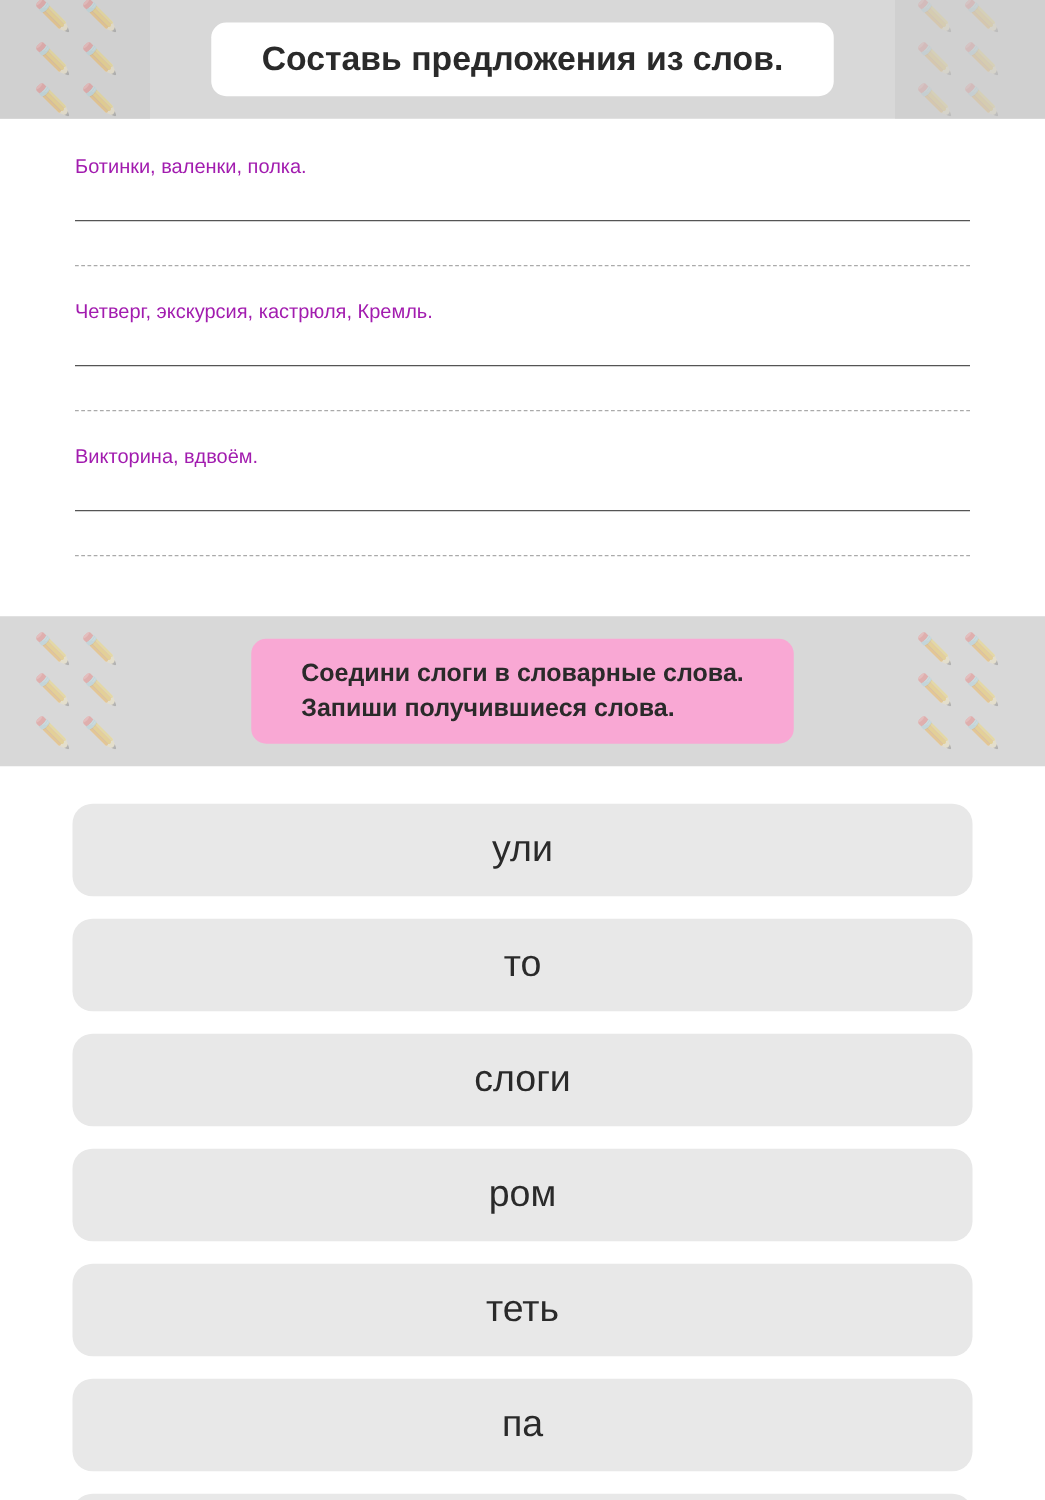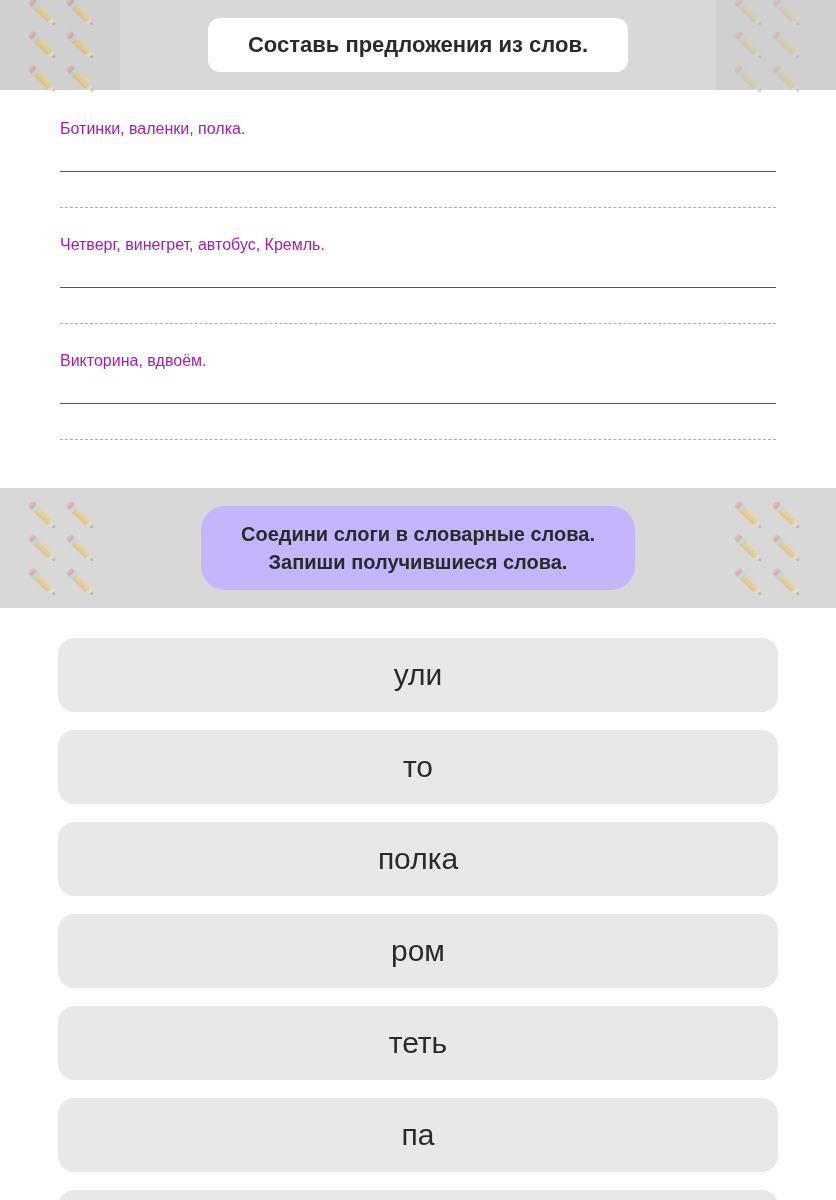--- a/index.html
+++ b/index.html
@@ -67,21 +67,21 @@
       background: #ffffff;
       border-radius: 12px;
       padding: 14px 40px;
       z-index: 1;
       position: relative;
       max-width: 560px;
       text-align: center;
     }
 
     .banner-title {
-      font-size: 22px;
+      font-size: 27px;
       font-weight: bold;
       color: #2a2a2a;
     }
 
     
     .section1 {
       padding: 30px 60px 20px 60px;
     }
 
     .exercise-item {
@@ -113,27 +113,27 @@
       background: #d8d8d8;
       position: relative;
       padding: 18px 0;
       display: flex;
       align-items: center;
       justify-content: center;
       min-height: 100px;
     }
 
     .bottom-banner-box {
-      background: #c4b5fd;
-      border-radius: 24px;
+      background: #f9a8d4;
+      border-radius: 12px;
       padding: 14px 40px;
       z-index: 1;
       position: relative;
       max-width: 580px;
-      text-align: center;
+      text-align: left;
     }
 
     .bottom-banner-title {
       font-size: 20px;
       font-weight: bold;
       color: #2a2a2a;
       line-height: 1.4;
     }
 
     
@@ -196,21 +196,21 @@
 <div class="section1">
 
   <div class="exercise-item">
     <div class="exercise-label">Ботинки, валенки, полка.</div>
     <div class="write-line"></div>
     <div class="write-line-second"></div>
   </div>
 
 
   <div class="exercise-item">
-    <div class="exercise-label">Четверг, винегрет, автобус, Кремль.</div>
+    <div class="exercise-label">Четверг, экскурсия, кастрюля, Кремль.</div>
     <div class="write-line"></div>
     <div class="write-line-second"></div>
   </div>
 
   <div class="exercise-item">
     <div class="exercise-label">Викторина, вдвоём.</div>
     <div class="write-line"></div>
     <div class="write-line-second"></div>
   </div>
 
@@ -235,21 +235,21 @@
   <div class="syllable-grid">
 
     <div class="syllable-card">
       <span>ули</span>
     </div>
     <div class="syllable-card">
       <span>то</span>
     </div>
 
     <div class="syllable-card">
-      <span>полка</span>
+      <span>слоги</span>
     </div>
     <div class="syllable-card">
       <span>ром</span>
     </div>
     <div class="syllable-card">
       <span>теть</span>
     </div>
 
     <div class="syllable-card">
       <span>па</span>

